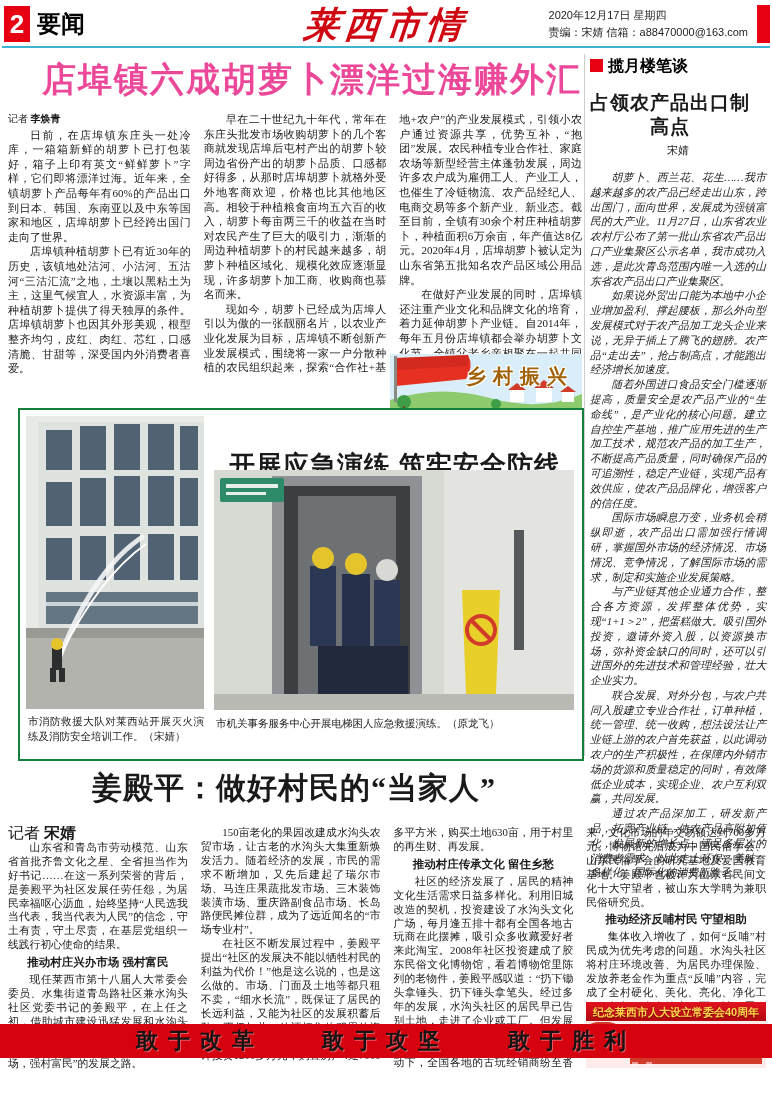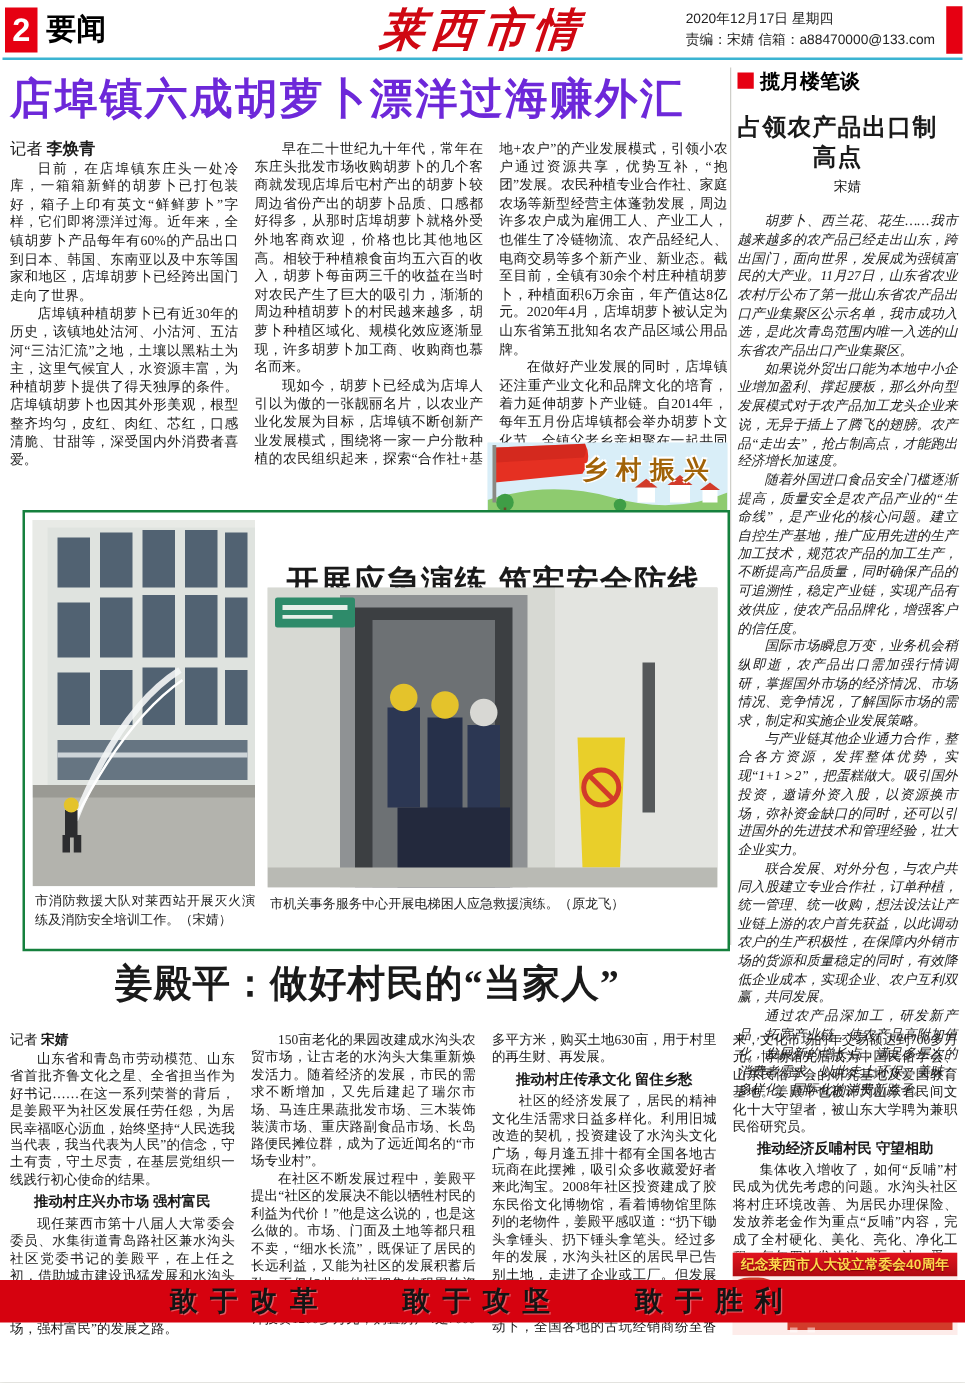--- a/index.html
+++ b/index.html
@@ -16,26 +16,26 @@
   .dateblock{position:absolute;right:24px;top:7px;font:11px/17px "Liberation Sans",sans-serif;color:#222;text-align:left;}
   .corner-block{position:absolute;right:2px;top:5px;width:13px;height:38px;background:#e60012;}
   .hdr-rule{position:absolute;left:2px;right:2px;top:46px;height:2px;background:#3bb4d2;}
   
   .para{margin:0;text-indent:2em;font-family:Liberation Serif, serif;}
   .byline{margin:0 0 1px 0;}
   .byline b{font-family:"Liberation Sans",sans-serif;}
   [data-bind-list]{display:contents;}
   
   .lead{position:absolute;left:8px;top:52px;width:574px;height:366px;}
-  .lead h1{margin:4px 0 0 0;text-align:left;font:900 34px/48px "Liberation Serif",serif;
-           letter-spacing:2px;color:#6d28d9;white-space:nowrap;}
+  .lead h1{margin:4px 0 0 0;text-align:right;font:900 34px/48px "Liberation Serif",serif;
+           letter-spacing:2px;color:#ec4899;white-space:nowrap;}
   .lead-cols{position:absolute;top:60px;left:0;right:0;height:264px;
              column-count:3;column-gap:13px;font-size:11px;line-height:14.6px;
              text-align:justify;overflow:hidden;}
-  .lead-cols .byline{font-size:13px;}
+  .lead-cols .byline{font-size:10px;}
   .rural{position:absolute;right:0;bottom:0;width:192px;height:64px;background:#d9eef8;overflow:hidden;}
   .rural svg{position:absolute;inset:0;}
   .rural-label{position:absolute;right:8px;top:10px;color:#a16207;
                font:900 20px/24px "Liberation Sans",sans-serif;letter-spacing:7px;
                text-shadow:-1px -1px 0 #fff,1px -1px 0 #fff,-1px 1px 0 #fff,1px 1px 0 #fff;}
   
   .v-divider{position:absolute;left:584px;top:54px;width:1px;height:702px;background:#cfcfc9;}
   .essay{position:absolute;left:590px;top:56px;width:176px;height:700px;}
   .kicker{font:bold 16px/20px "Liberation Sans",sans-serif;color:#000;}
   .kicker .sq{display:inline-block;width:13px;height:13px;background:#e60012;margin-right:5px;vertical-align:-1px;}
@@ -51,21 +51,21 @@
   .cap{position:absolute;font:10.5px/15px "Liberation Serif",serif;color:#222;text-align:justify;}
   .cap-left{left:8px;top:304px;width:176px;}
   .cap-right{left:196px;top:306px;width:358px;}
   
   .profile{position:absolute;left:8px;top:762px;width:758px;height:314px;}
   .profile h2{margin:6px 0 0 0;width:572px;text-align:center;
               font:900 30px/40px "Liberation Serif",serif;letter-spacing:1px;white-space:nowrap;}
   .profile-cols{position:absolute;top:64px;left:0;width:758px;height:248px;
                 column-count:4;column-gap:13px;font-size:10.8px;line-height:13.9px;
                 text-align:justify;overflow:hidden;}
-  .profile-cols .byline{font-size:11px;}
+  .profile-cols .byline{font-size:16px;}
   .subhead{margin:3px 0;text-align:center;font:bold 11.5px/15px "Liberation Sans",sans-serif;}
   .npc-box{position:absolute;right:0;top:240px;width:180px;height:66px;background:#fdecea;overflow:hidden;}
   .npc-top{height:19px;background:linear-gradient(#e2131f,#b00b12);text-align:center;
            font:bold 11px/20px "Liberation Sans",sans-serif;color:#ffd84d;
            text-shadow:0 1px 1px #7a0000;white-space:nowrap;letter-spacing:0;}
   .npc-title{position:absolute;left:44px;top:26px;font:900 19px/24px "Liberation Serif",serif;
              color:#111;letter-spacing:2px;white-space:nowrap;}
   .npc-box svg{position:absolute;left:0;bottom:0;}
   
   .banner{position:absolute;left:0;right:0;top:1024px;height:34px;background:#d6020f;
@@ -77,21 +77,21 @@
 <body>
 
 <div class="page">
 
   <header class="hdr">
     <div class="page-num" data-bind="page.number">2</div>
     <div class="section-title" data-bind="page.section">要闻</div>
     <div class="masthead" data-bind="page.masthead">莱西市情</div>
     <div class="dateblock">
       <div data-bind="page.date_line">2020年12月17日 星期四</div>
-      <div data-bind="page.editor_line">责编：宋婧 信箱：a88470000@133.com</div>
+      <div data-bind="page.editor_line">责编：宋婧 信箱：a88470000@163.com</div>
     </div>
     <div class="corner-block"></div>
     <div class="hdr-rule"></div>
   </header>
 
   <section class="lead">
     <h1 data-bind="lead_article.headline">店埠镇六成胡萝卜漂洋过海赚外汇</h1>
     <div class="lead-cols">
       <p class="byline">
         <span data-bind="lead_article.byline_prefix">记者</span>

